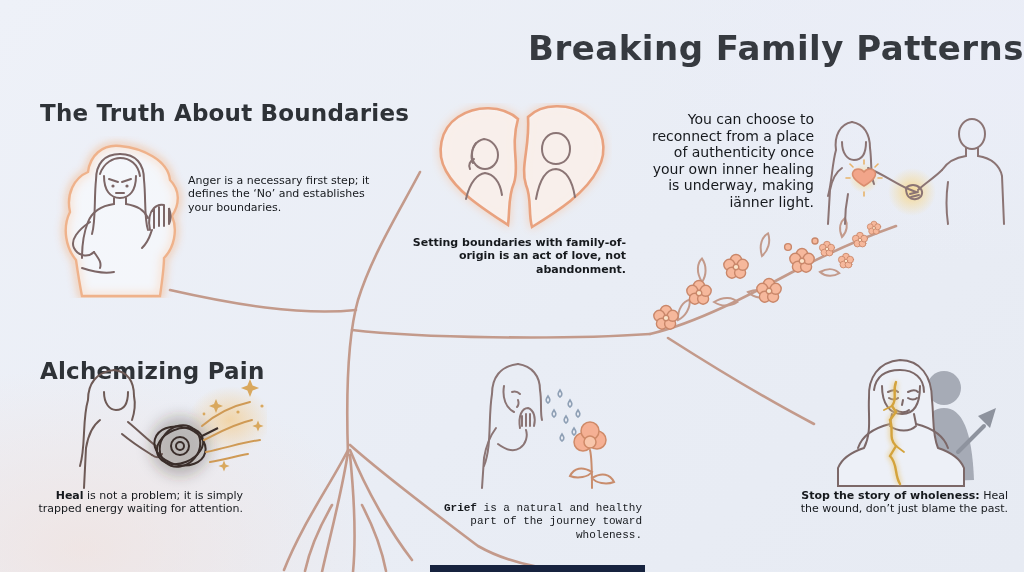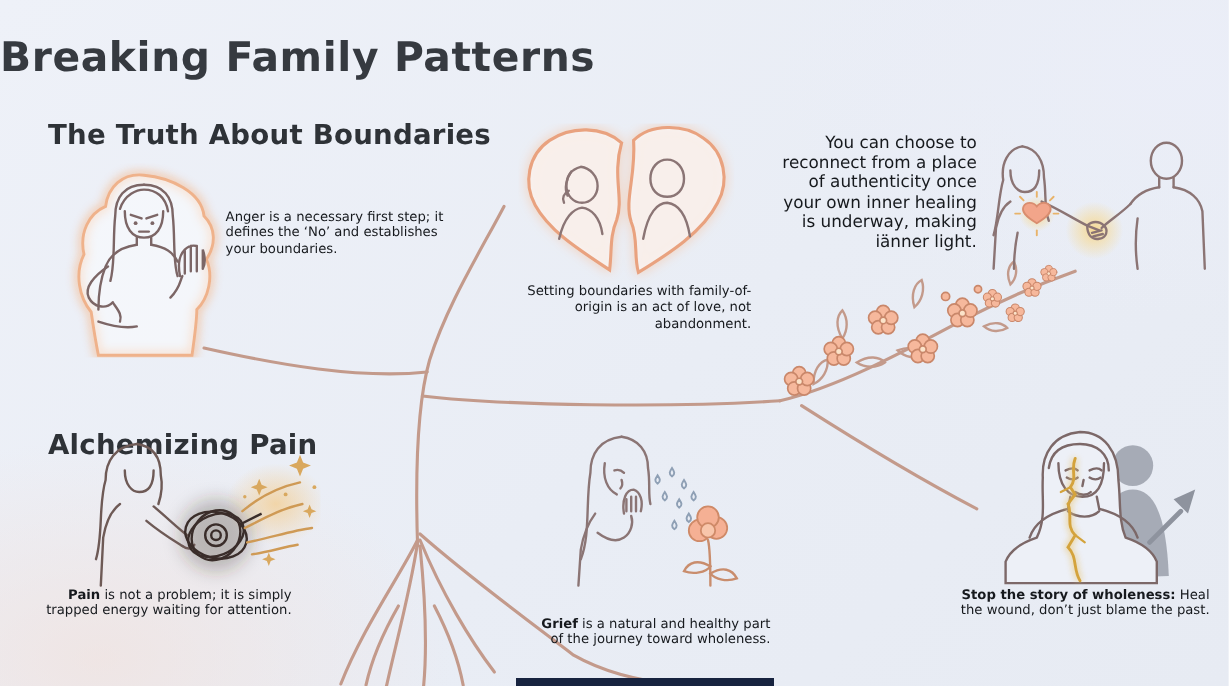--- a/index.html
+++ b/index.html
@@ -6,21 +6,21 @@
   .canvas{
     position:relative;width:1024px;height:572px;overflow:hidden;
     font-family:"DejaVu Sans","Liberation Sans",sans-serif;
     background:
       radial-gradient(420px 260px at 8% 96%, rgba(243,222,214,.55), rgba(243,222,214,0) 70%),
       radial-gradient(500px 300px at 96% 10%, rgba(235,238,248,.9), rgba(235,238,248,0) 70%),
       linear-gradient(135deg,#eef1f8 0%,#e9edf5 55%,#e7ebf3 100%);
   }
   .abs{position:absolute;}
   .title{
-    left:0;right:0;top:28px;text-align:left;
+    left:0;right:0;top:28px;text-align:right;
     font-size:34px;font-weight:700;color:#363a40;letter-spacing:.5px;
   }
   .section-heading{
     font-size:23px;font-weight:700;color:#2e3237;letter-spacing:.2px;
   }
   .note{
     font-size:11px;line-height:1.22;color:#16191d;
   }
   .note.center{text-align:right;}
   .note .lead{font-weight:700;}
@@ -351,29 +351,29 @@
       <g>
         <path d="M84,30 C80,40 86,46 80,54 L84,60 L78,68 C82,78 76,86 84,94 L78,104 C86,112 82,122 88,132" stroke="#e9c87c" stroke-width="5" fill="none" filter="url(#g6)" opacity=".7"></path>
         <path d="M84,30 C80,40 86,46 80,54 L84,60 L78,68 C82,78 76,86 84,94 L78,104 C86,112 82,122 88,132" stroke="#d4a33c" stroke-width="2.4" fill="none" stroke-linecap="round"></path>
         <path d="M80,54 L72,58 M84,94 L92,100" stroke="#d4a33c" stroke-width="1.8" stroke-linecap="round"></path>
       </g>
     </svg>
   </div>
 
   <div class="abs note" style="left:188px;top:174px;width:186px;">Anger is a necessary first step; it defines the ‘No’ and establishes your boundaries.</div>
 
-  <div class="abs note center" style="left:408px;top:236px;width:218px;">Setting boundaries with family-of-origin is an act of love, not abandonment.</div>
+  <div class="abs note center" style="left:408px;top:236px;width:218px;font-weight:bold;">Setting boundaries with family-of-origin is an act of love, not abandonment.</div>
 
   <div class="abs note center note-small" style="left:642px;top:111px;width:172px;">You can choose to reconnect from a place of authenticity once your own inner healing is underway, making iänner light.</div>
 
   <div class="abs note center" style="left:35px;top:489px;width:208px;">
-    <span class="lead">Pain</span><span> is not a problem; it is simply trapped energy waiting for attention.</span>
-  </div>
-
-  <div class="abs note center" style="left:438px;top:513px;width:204px;">
+    <span class="lead">Heal</span><span> is not a problem; it is simply trapped energy waiting for attention.</span>
+  </div>
+
+  <div class="abs note center" style="left:438px;top:502px;width:204px;font-family:Liberation Mono, monospace;">
     <span class="lead">Grief</span><span> is a natural and healthy part of the journey toward wholeness.</span>
   </div>
 
   <div class="abs note center" style="left:782px;top:489px;width:226px;">
     <span class="lead">Stop the story of wholeness:</span><span> Heal the wound, don’t just blame the past.</span>
   </div>
 
   <div class="abs bottom-bar"></div>
 </div>
 

